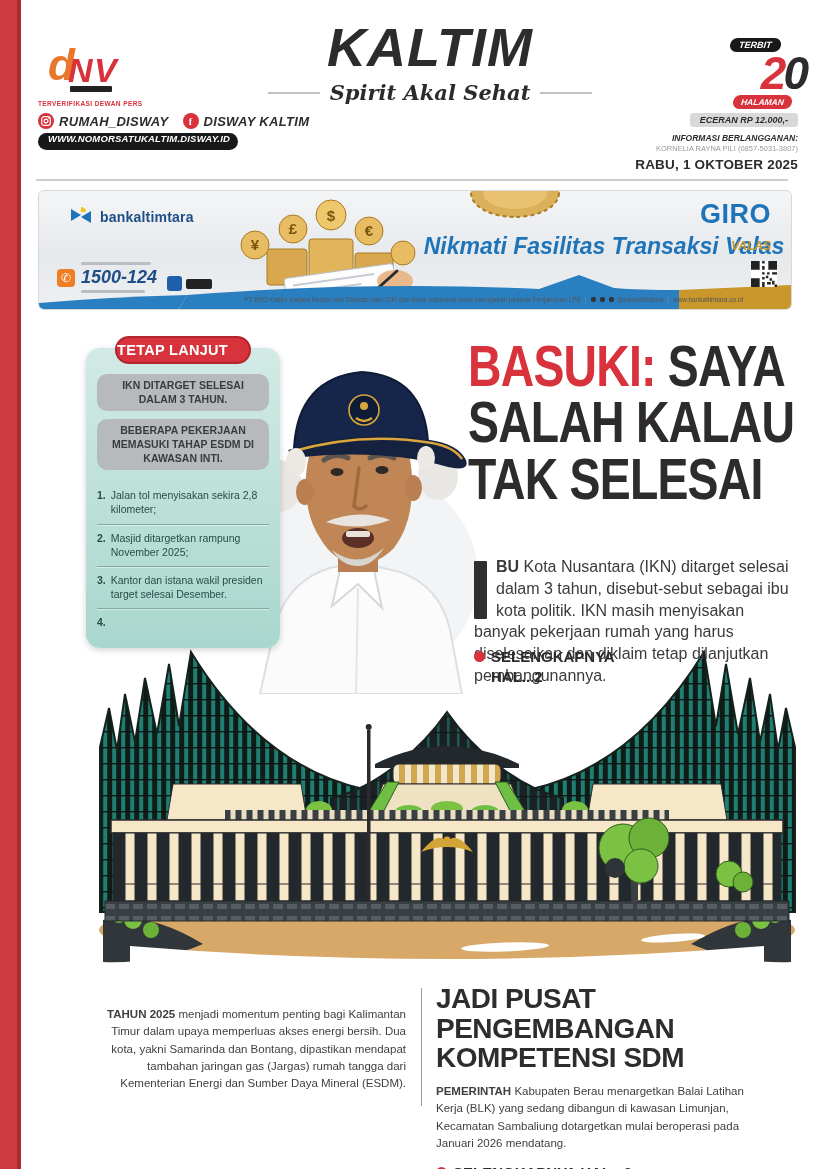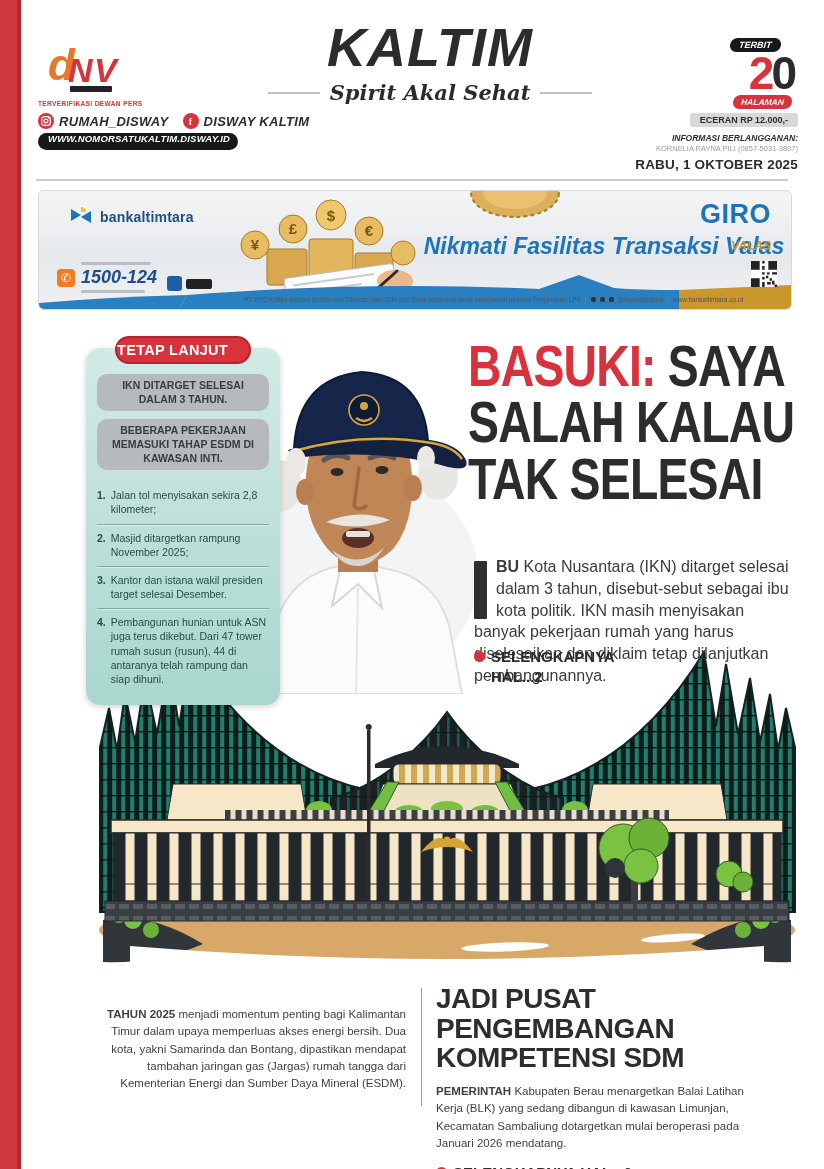--- a/index.html
+++ b/index.html
@@ -25,25 +25,25 @@
   .masthead{left:250px;top:26px;width:360px;text-align:center;line-height:1;}
   .mh-disway{font-size:63px;font-weight:bold;font-style:italic;letter-spacing:-2px;color:#2e2b2c;}
   .mh-disway .red{color:#d8323c;}
   .mh-kaltim{font-size:54px;font-weight:bold;font-style:italic;letter-spacing:1px;color:#2e2b2c;margin-top:-6px;}
   .tagline-row{display:flex;align-items:center;justify-content:center;gap:10px;margin-top:8px;}
   .tagline-row .rule{flex:0 0 52px;height:2px;background:#c2c2c2;}
   .mh-tagline{font-family:"DejaVu Serif",serif;font-style:italic;font-weight:bold;font-size:21px;color:#2b2b2b;}
 
   .terbit-pill{right:44px;top:38px;background:#17181a;color:#fff;font-size:9px;font-weight:bold;font-style:italic;
                padding:2px 9px;border-radius:8px;transform:skewX(-6deg);}
-  .count20{right:30px;top:46px;font-size:46px;font-weight:bold;letter-spacing:-3px;color:#2e2b2c;display:block;}
+  .count20{right:18px;top:46px;font-size:46px;font-weight:bold;font-style:italic;letter-spacing:-3px;color:#2e2b2c;display:block;}
   .count20::first-letter{color:#d8323c;}
   .halaman-pill{right:32px;top:95px;background:#d8323c;color:#fff;font-size:8.5px;font-weight:bold;font-style:italic;
                 padding:2px 8px;border-radius:8px;transform:skewX(-6deg);}
-  .price-pill{right:26px;top:113px;background:#d7d8da;color:#2e2b2c;font-size:9px;font-weight:bold;
+  .price-pill{right:26px;top:113px;background:#d7d8da;color:#2e2b2c;font-size:9px;font-weight:bold;font-style:italic;
               padding:2px 10px;border-radius:3px;}
   .subs{right:26px;top:133px;text-align:right;}
   .subs .l1{font-size:8.5px;font-weight:bold;font-style:italic;color:#2e2b2c;}
   .subs .l2{font-size:7.5px;color:#9a9a9a;margin-top:1px;}
   .edition-date{right:26px;top:157px;font-size:13.5px;font-weight:bold;color:#2e2b2c;letter-spacing:.2px;}
   .hdr-rule{left:36px;top:179px;width:752px;height:2px;background:#cccccc;border-radius:1px;}
 
   
   .ad{left:38px;top:190px;width:752px;height:118px;border:1px solid #d8d8d8;border-radius:6px;
       background:linear-gradient(180deg,#f4f5f7 0%,#e6e9ec 55%,#eef0f2 100%);overflow:hidden;}
@@ -381,21 +381,20 @@
     <li>
         <span class="num">2.</span>
         <span>Masjid ditargetkan rampung November 2025;</span>
       </li>
     <li>
         <span class="num">3.</span>
         <span>Kantor dan istana wakil presiden target selesai Desember.</span>
       </li>
     <li>
         <span class="num">4.</span>
-        <span>Pembangunan hunian untuk ASN juga terus dikebut. Dari 47 tower rumah susun (rusun), 44 di antaranya telah rampung dan siap dihuni.</span>
       </li>
   </ul>
 </div>
 
 <div class="abs headline">
   <div><span class="red">BASUKI:</span><span> SAYA</span></div>
   <div>SALAH KALAU</div>
   <div>TAK SELESAI</div>
 </div>
 

